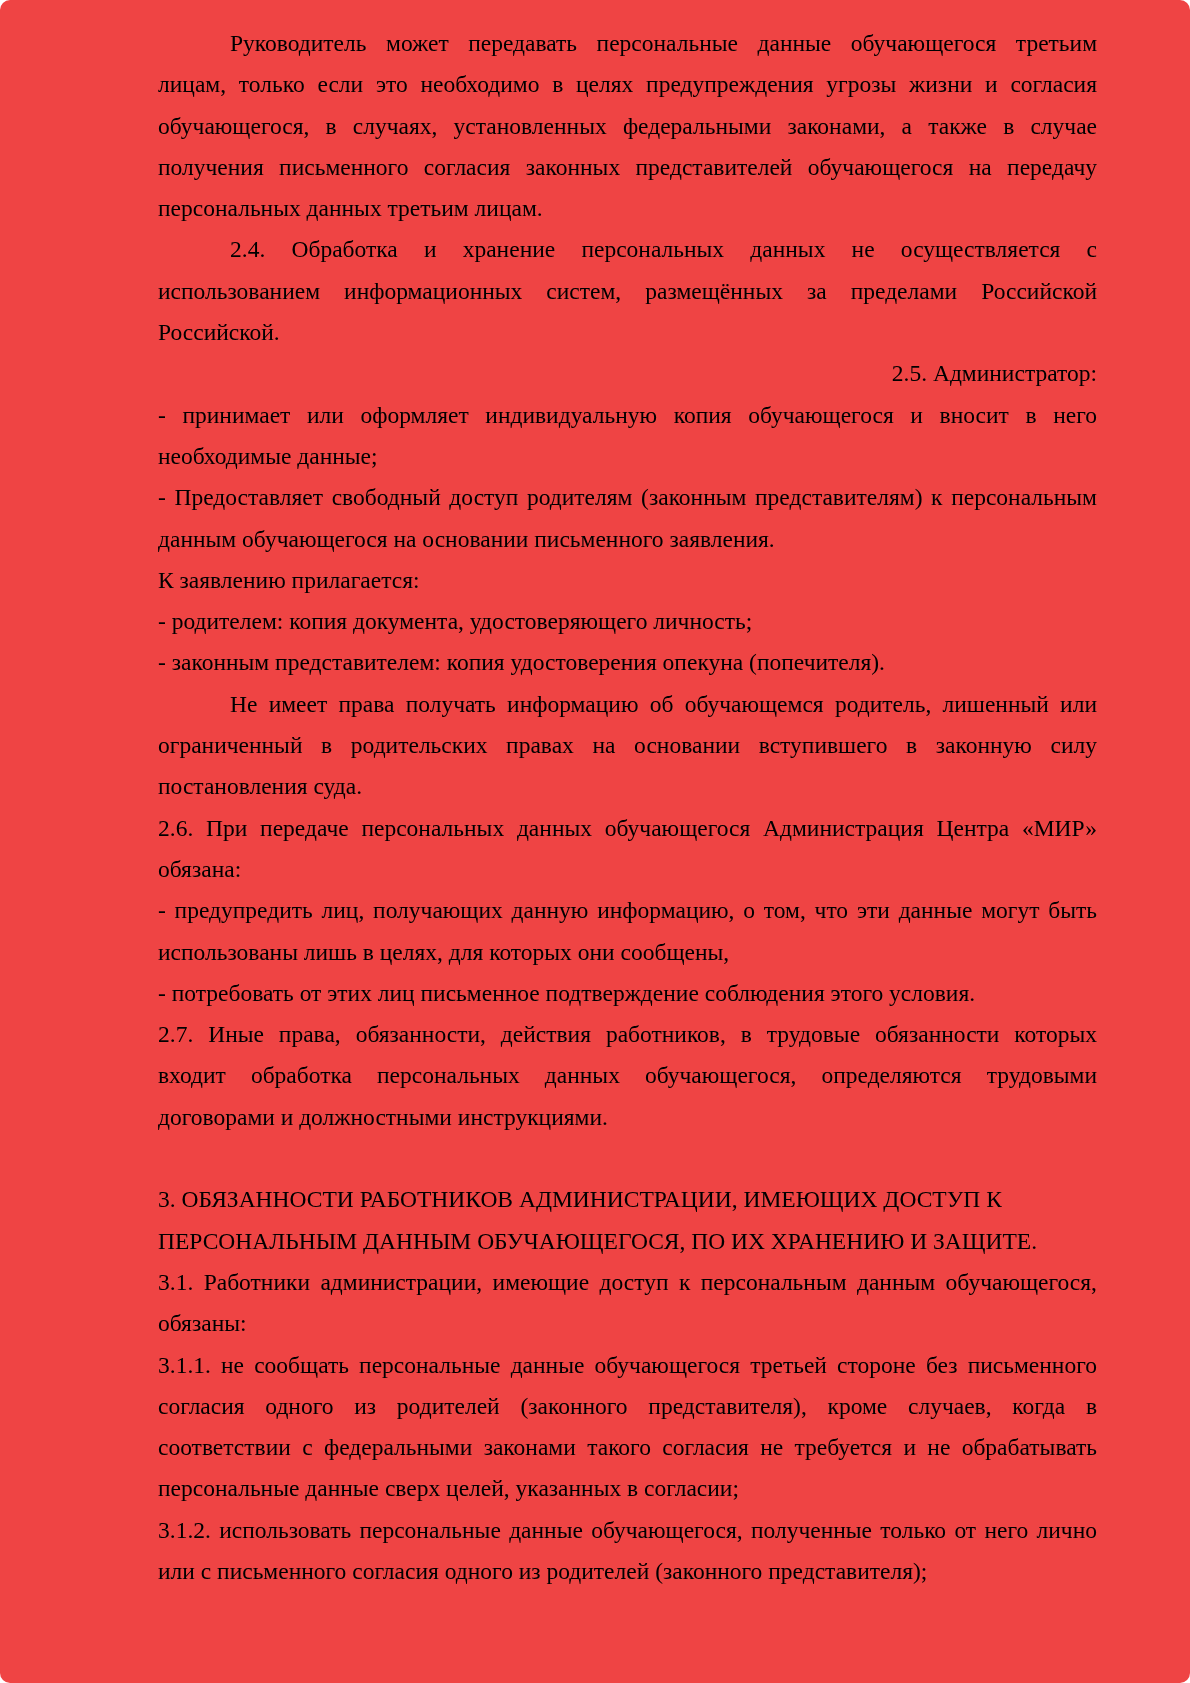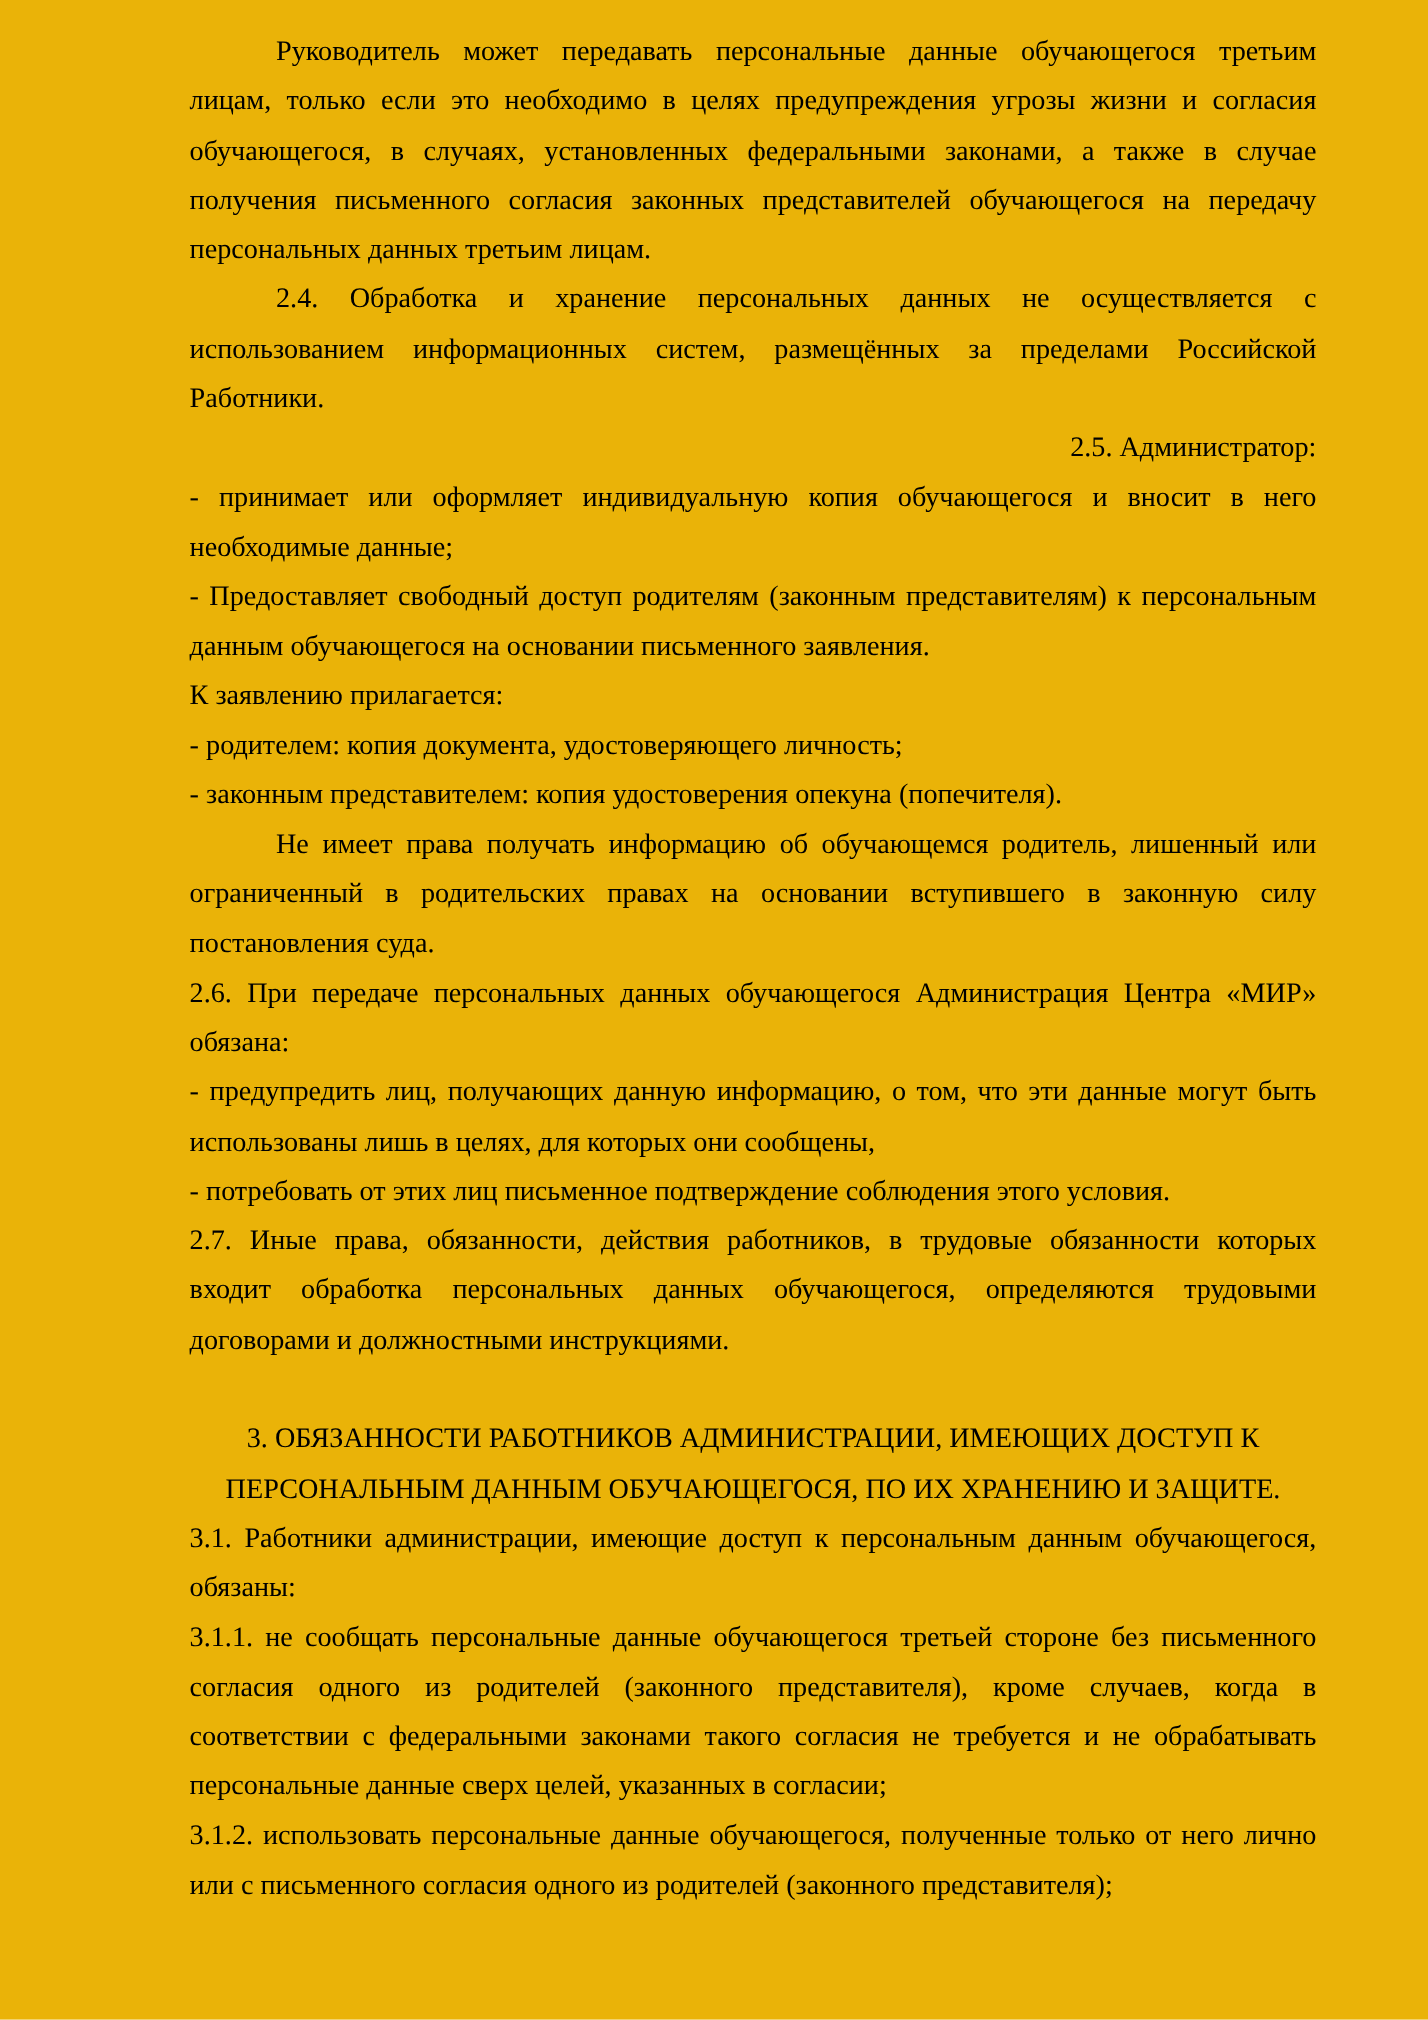--- a/index.html
+++ b/index.html
@@ -14,41 +14,41 @@
     padding: 23px 93px 0 158px;
     font-family: "Liberation Serif", "DejaVu Serif", serif;
     font-size: 23.5px;
     line-height: 41.3px;
     overflow: hidden;
   }
   .para { margin: 0; padding: 0; }
   .line { height: 41.3px; hyphens: none; }
   .just { text-align: justify; text-align-last: justify; }
   .indent { text-indent: 72px; }
-  .center { text-align: center; }
+  .center { }
   .pad { padding-left: 10px; text-align: right; }
   .italic { }
   .blank { height: 41.3px; }
 </style>
 </head>
 <body>
 
-<div class="page" style="background: #eab308; color: rgb(0, 0, 0);">
+<div class="page" style="background: #ef4444; color: rgb(0, 0, 0); border-radius: 10px;">
   <div>
       <div class="para">
         <div class="line just indent">Руководитель может передавать персональные данные обучающегося третьим</div>
         <div class="line just">лицам, только если это необходимо в целях предупреждения угрозы жизни и согласия</div>
         <div class="line just">обучающегося, в случаях, установленных федеральными законами, а также в случае</div>
         <div class="line just">получения письменного согласия законных представителей обучающегося на передачу</div>
         <div class="line">персональных данных третьим лицам.</div>
       </div>
       <div class="para">
         <div class="line just indent">2.4. Обработка и хранение персональных данных не осуществляется с</div>
         <div class="line just">использованием информационных систем, размещённых за пределами Российской</div>
-        <div class="line">Работники.</div>
+        <div class="line">Российской.</div>
       </div>
       <div class="para">
         <div class="line pad">2.5. Администратор:</div>
       </div>
       <div class="para">
         <div class="line just">- принимает или оформляет индивидуальную копия обучающегося и вносит в него</div>
         <div class="line">необходимые данные;</div>
       </div>
       <div class="para">
         <div class="line just">- Предоставляет свободный доступ родителям (законным представителям) к персональным</div>

